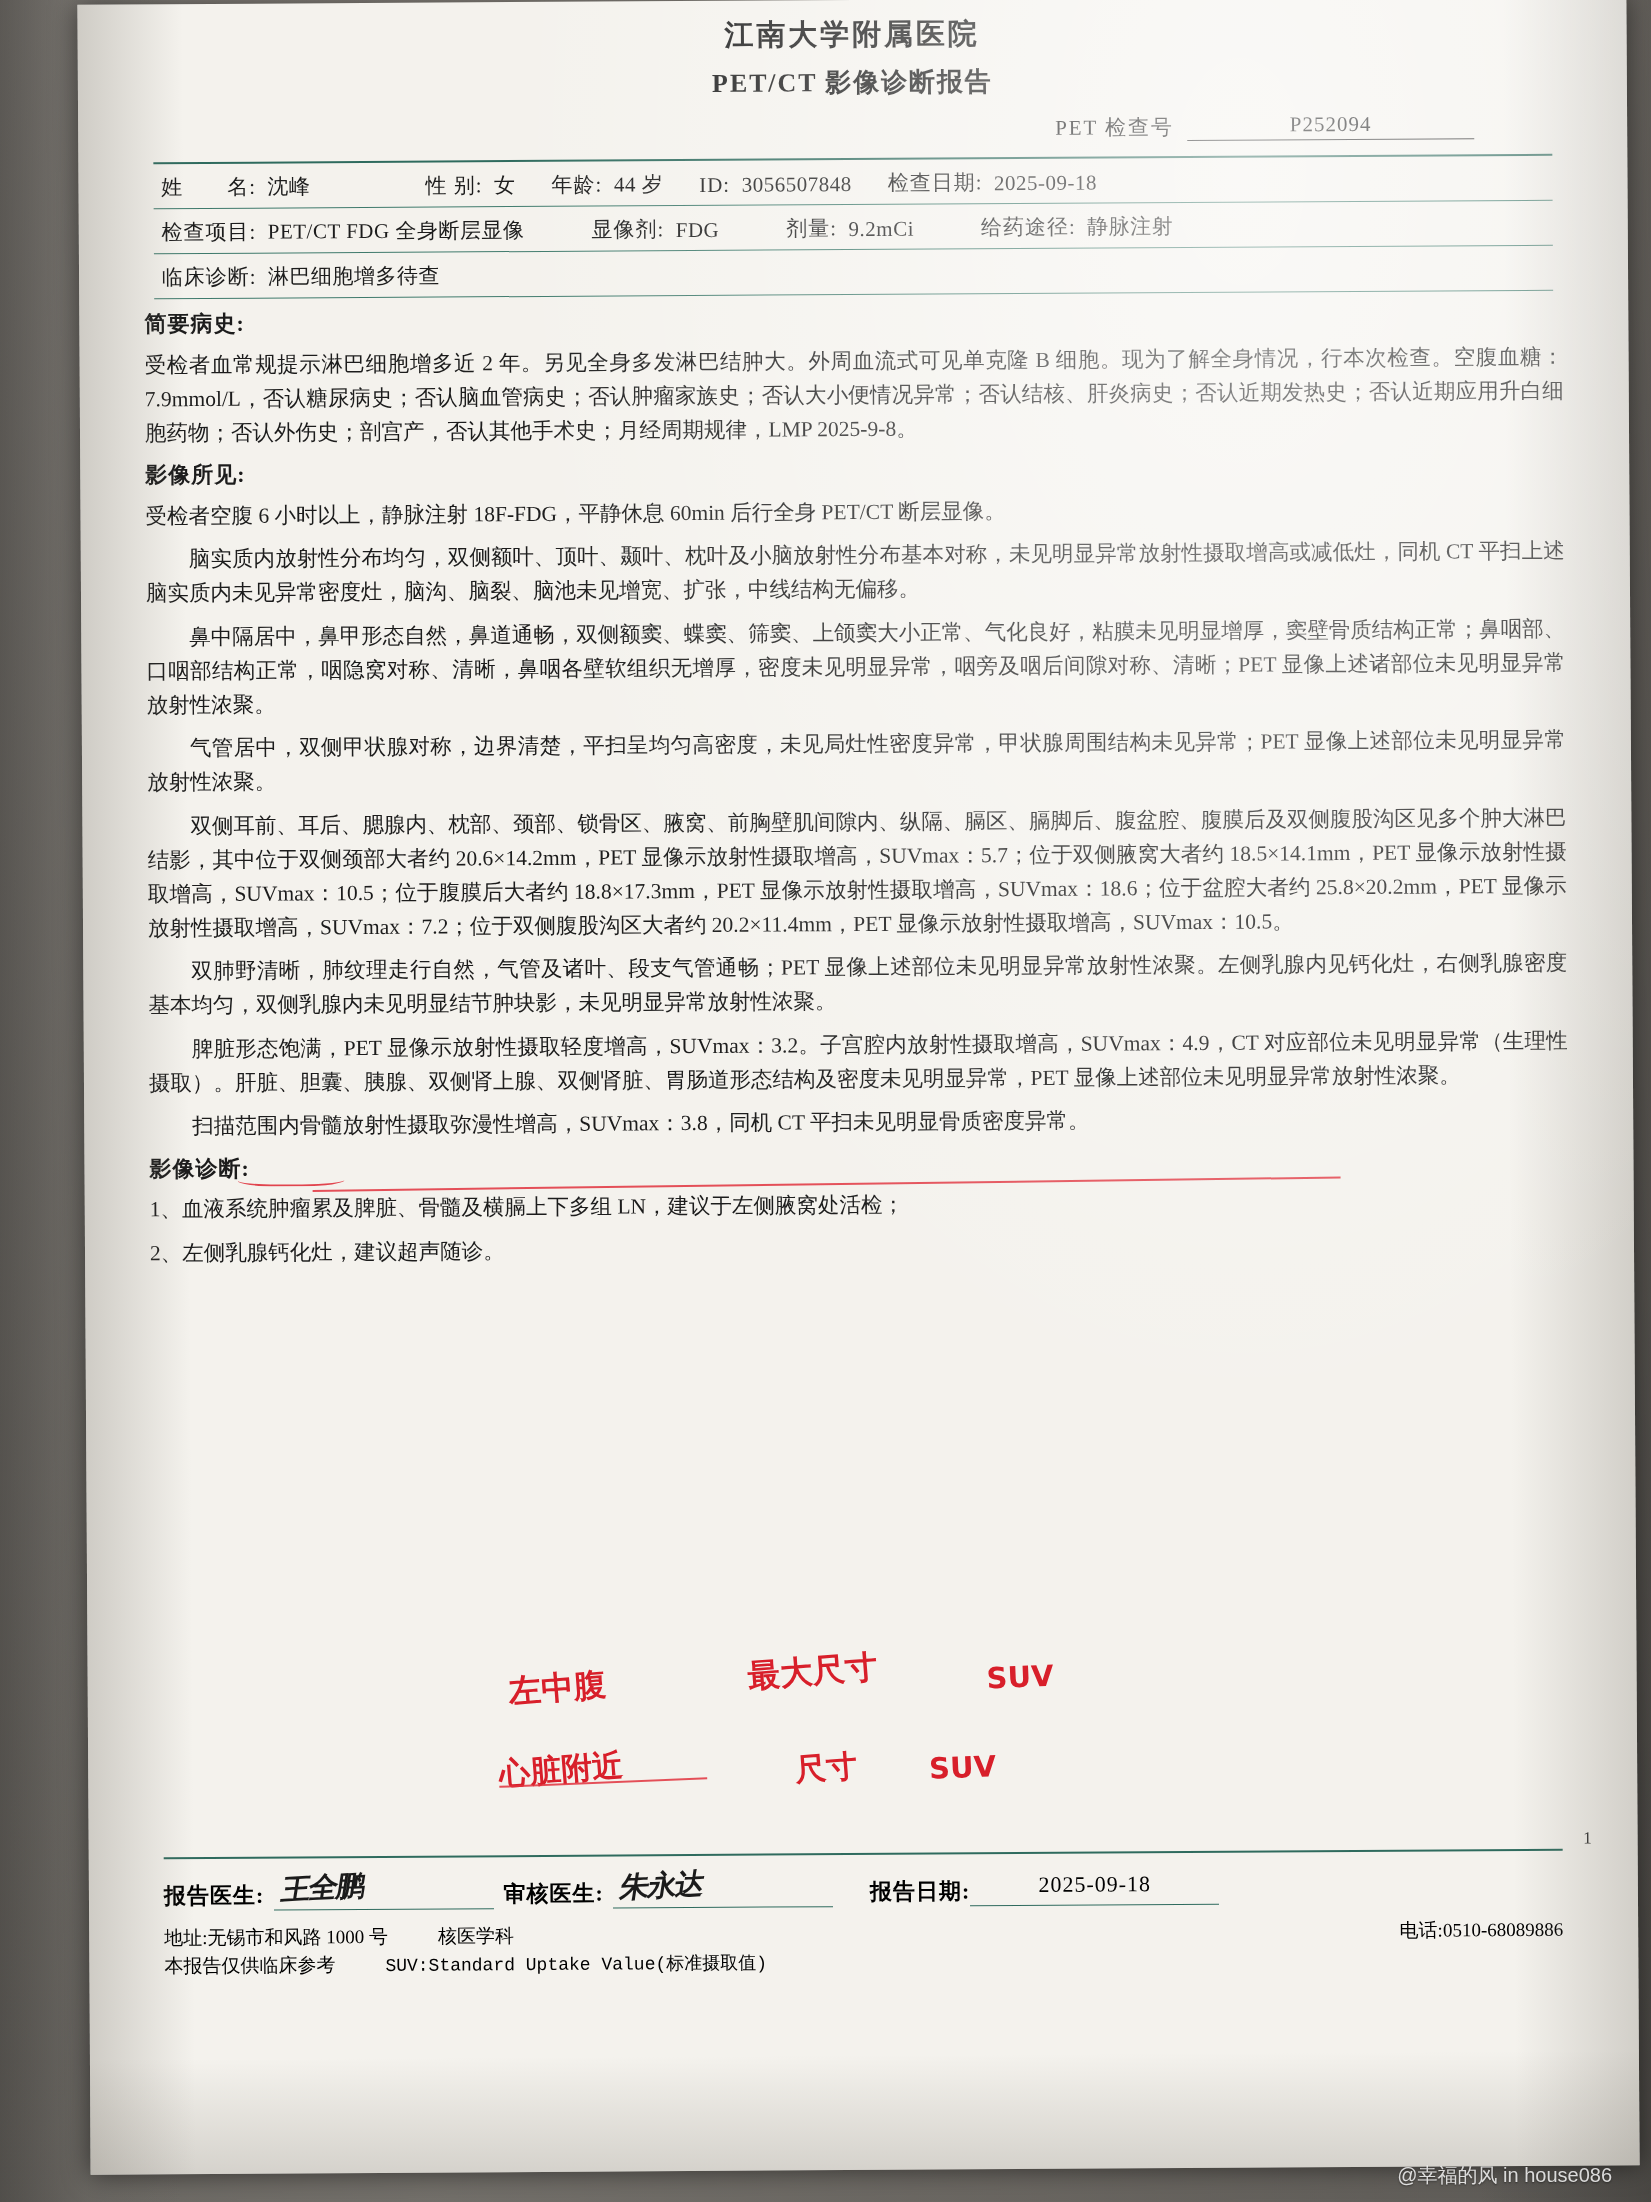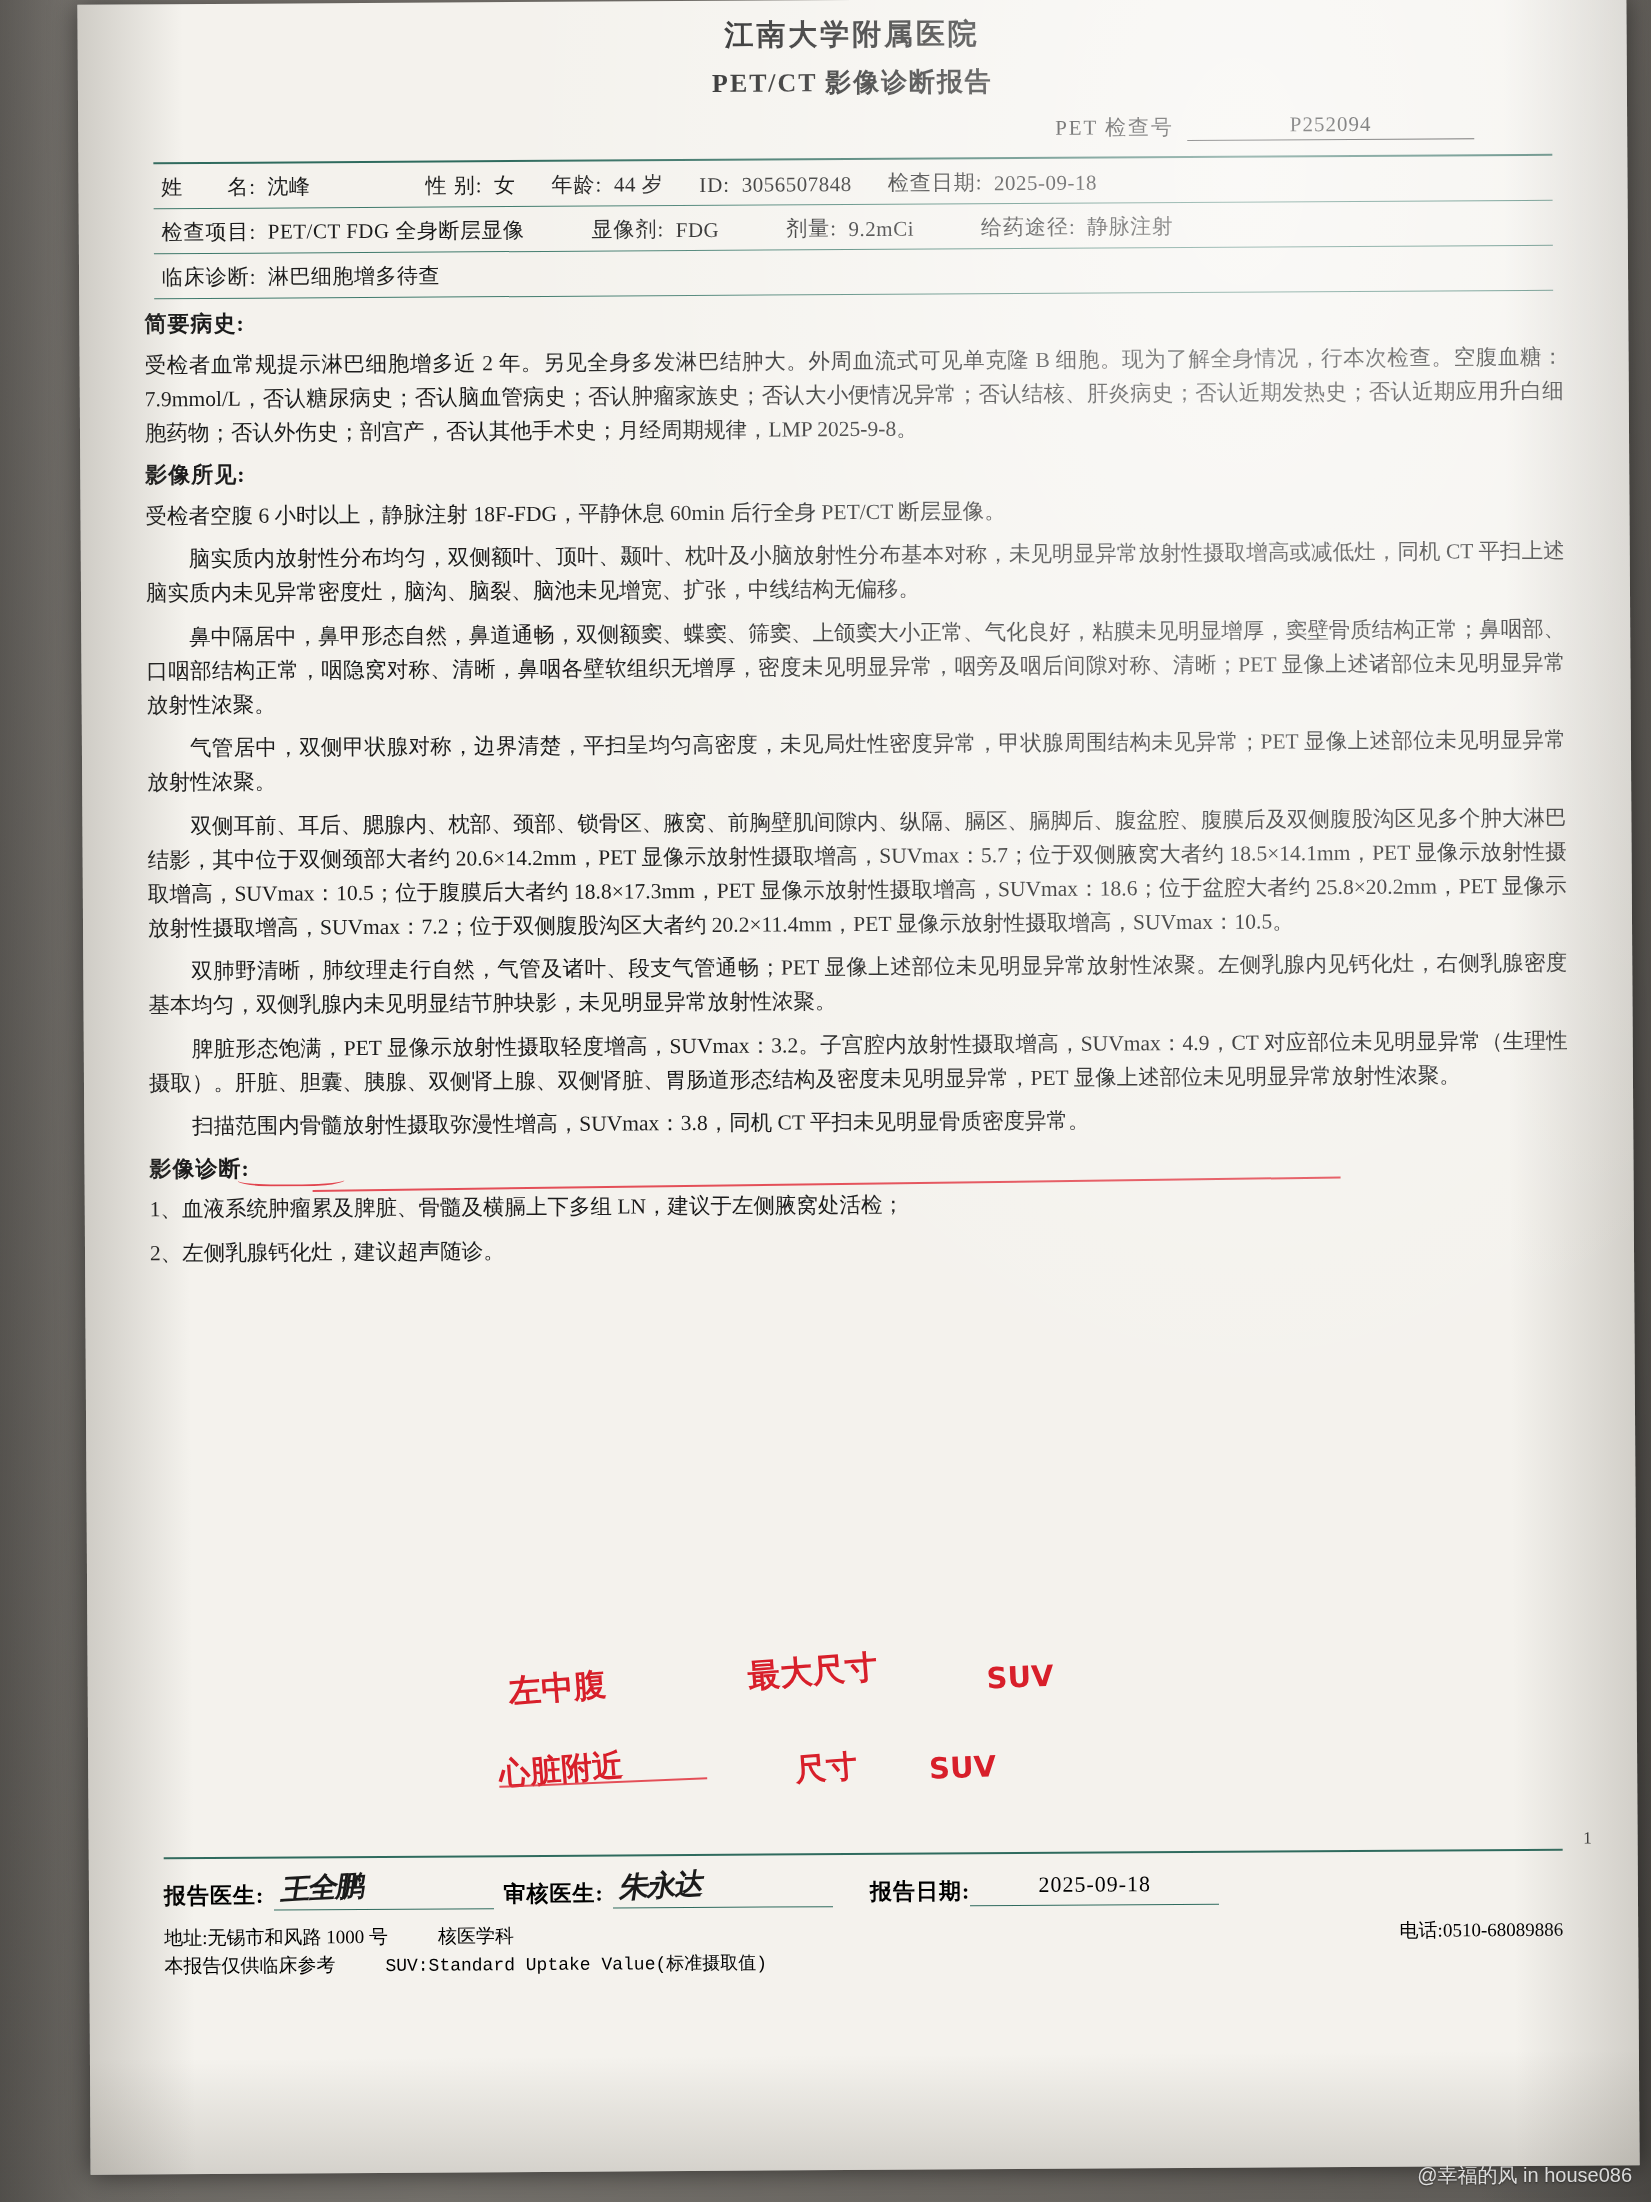--- a/index.html
+++ b/index.html
@@ -208,21 +208,21 @@
   .page-mark {
     position: absolute;
     right: 46px;
     top: 1833px;
     font-size: 17px;
     color: #333;
   }
 
   .watermark {
     position: absolute;
-    right: 20px;
+    right: 40px;
     bottom: 13.4px;
     font-size: 20px;
     color: rgba(255,255,255,0.82);
     font-family: "Liberation Sans", sans-serif;
     text-shadow: 0 1px 1.9px rgba(0,0,0,0.45);
   }
 </style>
 </head>
 <body>
 

